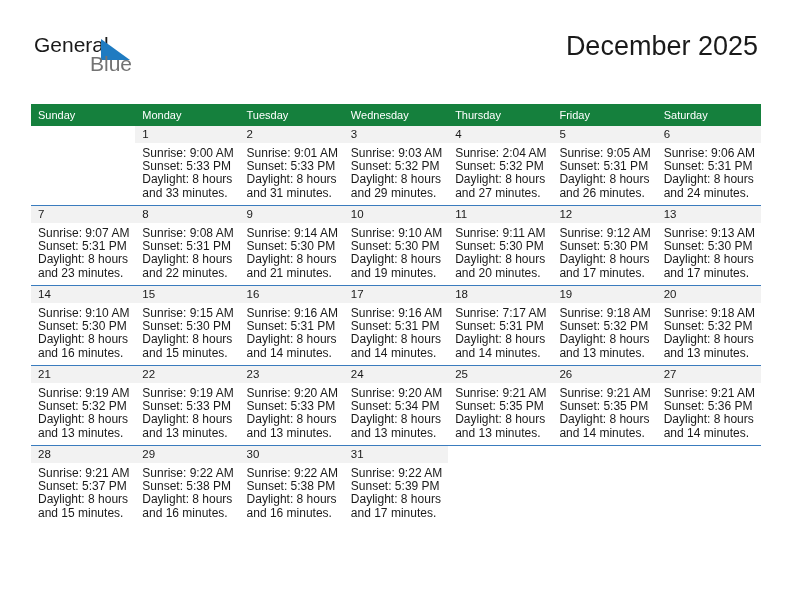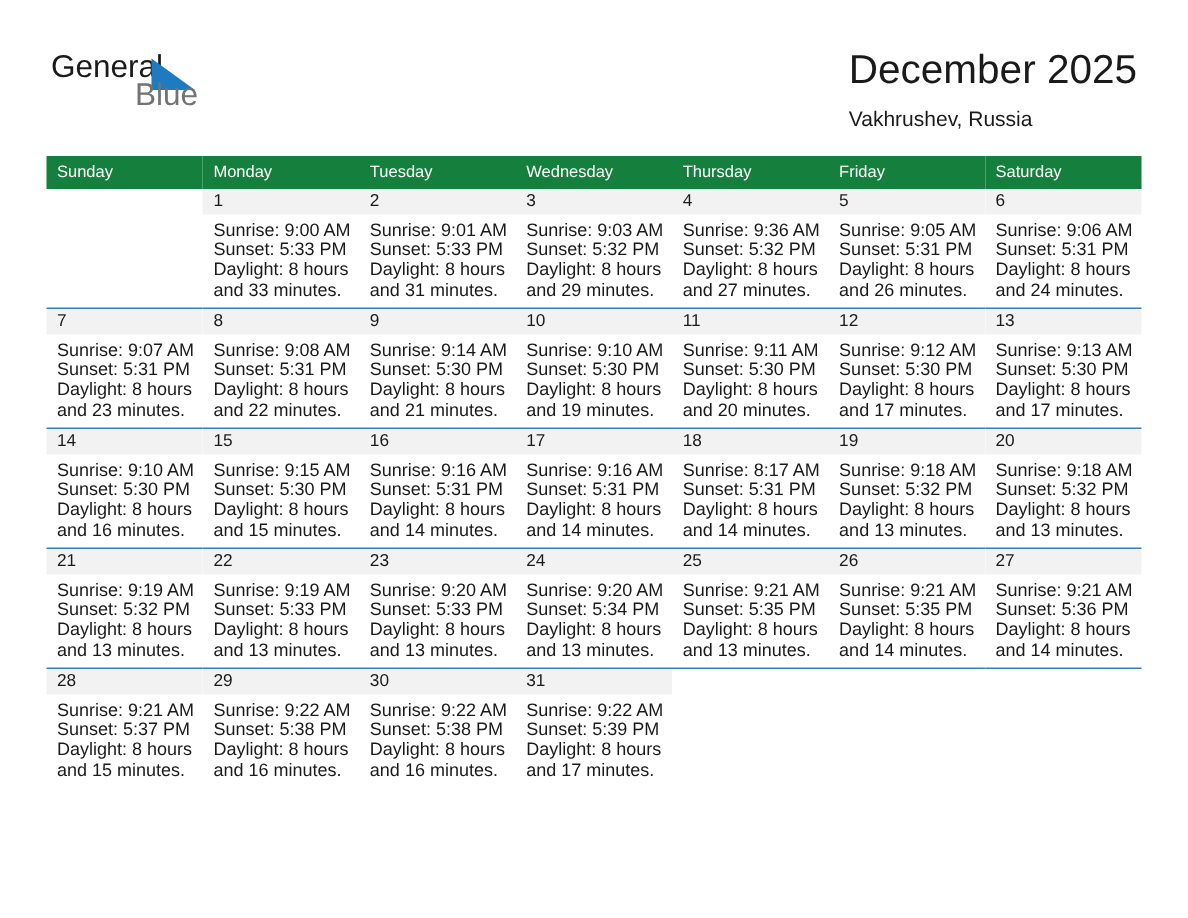--- a/index.html
+++ b/index.html
@@ -149,21 +149,20 @@
     <div class="logo">
       <span class="logo-general">General</span>
       <svg class="logo-flag" viewBox="0 0 32 24" aria-hidden="true">
         <polygon points="2,1 2,22 31,22" fill="#1f7bc1"></polygon>
       </svg>
       <span class="logo-blue">Blue</span>
     </div>
 
     <div class="title-block">
       <div class="cal-title">December 2025</div>
-      <div class="cal-subtitle">Vakhrushev, Russia</div>
     </div>
 
   </div>
 
   <table class="calendar">
     <thead>
       <tr>
         <th>Sunday</th>
         <th>Monday</th>
         <th>Tuesday</th>
@@ -201,21 +200,21 @@
             <div class="details">
               <div>Sunrise: 9:03 AM</div>
               <div>Sunset: 5:32 PM</div>
               <div>Daylight: 8 hours</div>
               <div>and 29 minutes.</div>
             </div>
           </td>
           <td class="">
             <div class="daynum">4</div>
             <div class="details">
-              <div>Sunrise: 9:36 AM</div>
+              <div>Sunrise: 2:04 AM</div>
               <div>Sunset: 5:32 PM</div>
               <div>Daylight: 8 hours</div>
               <div>and 27 minutes.</div>
             </div>
           </td>
           <td class="">
             <div class="daynum">5</div>
             <div class="details">
               <div>Sunrise: 9:05 AM</div>
               <div>Sunset: 5:31 PM</div>
@@ -331,21 +330,21 @@
             <div class="details">
               <div>Sunrise: 9:16 AM</div>
               <div>Sunset: 5:31 PM</div>
               <div>Daylight: 8 hours</div>
               <div>and 14 minutes.</div>
             </div>
           </td>
           <td class="">
             <div class="daynum">18</div>
             <div class="details">
-              <div>Sunrise: 8:17 AM</div>
+              <div>Sunrise: 7:17 AM</div>
               <div>Sunset: 5:31 PM</div>
               <div>Daylight: 8 hours</div>
               <div>and 14 minutes.</div>
             </div>
           </td>
           <td class="">
             <div class="daynum">19</div>
             <div class="details">
               <div>Sunrise: 9:18 AM</div>
               <div>Sunset: 5:32 PM</div>

